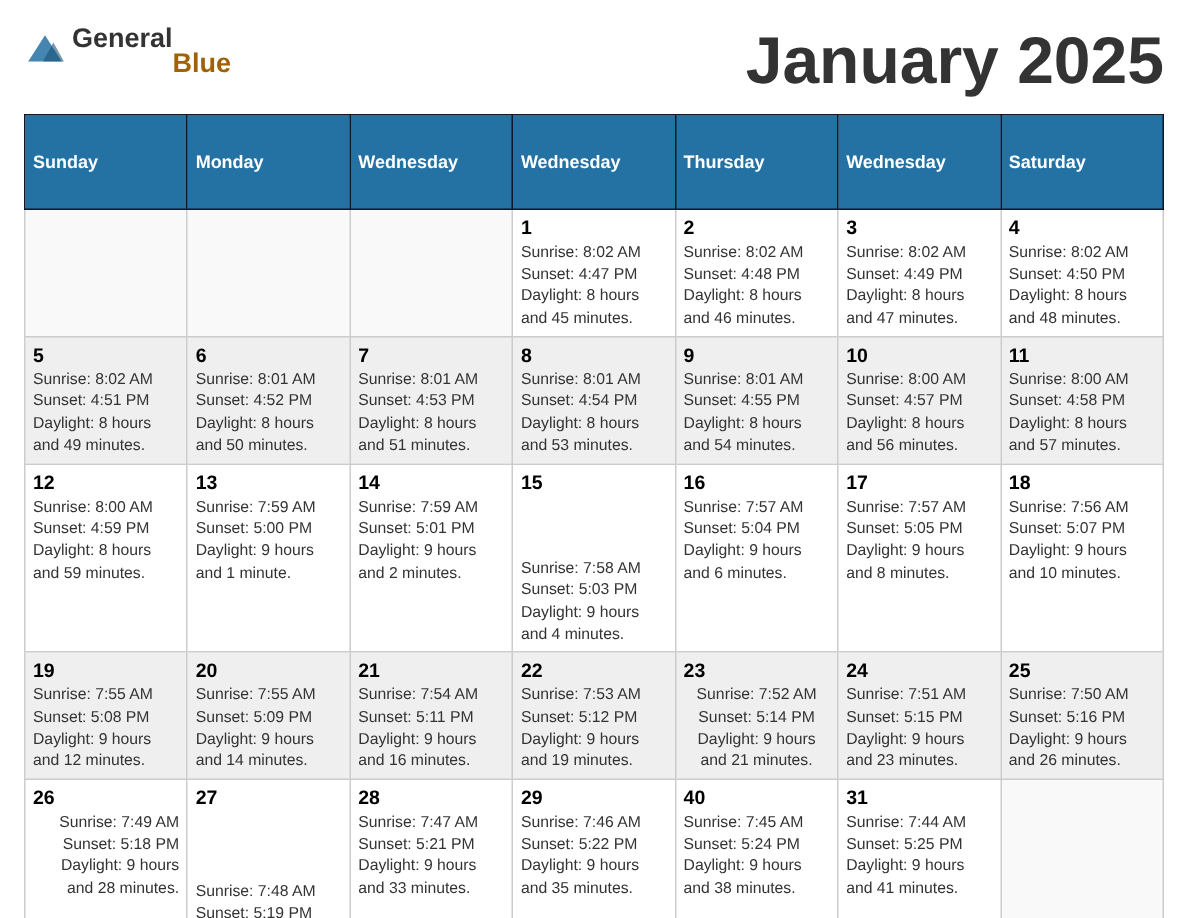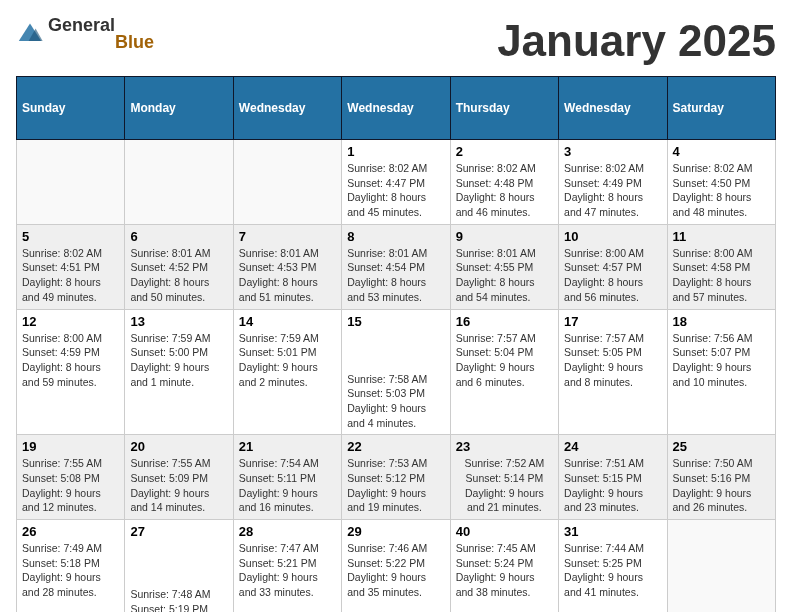--- a/index.html
+++ b/index.html
@@ -285,21 +285,21 @@
         <td>
           <div class="day-number">25</div>
           <div class="day-info" style="white-space: pre-line;">Sunrise: 7:50 AM
 Sunset: 5:16 PM
 Daylight: 9 hours and 26 minutes.</div>
         </td>
       </tr>
       <tr>
         <td>
           <div class="day-number">26</div>
-          <div class="day-info" style="white-space: pre-line;">Sunrise: 7:49 AM
+          <div class="day-info" style="white-space: pre-line; text-align: right;">Sunrise: 7:49 AM
 Sunset: 5:18 PM
 Daylight: 9 hours and 28 minutes.</div>
         </td>
         <td>
           <div class="day-number">27</div>
           <div class="day-info" style="white-space: pre-line; margin-top: 48px;">Sunrise: 7:48 AM
 Sunset: 5:19 PM
 Daylight: 9 hours and 30 minutes.</div>
         </td>
         <td>

